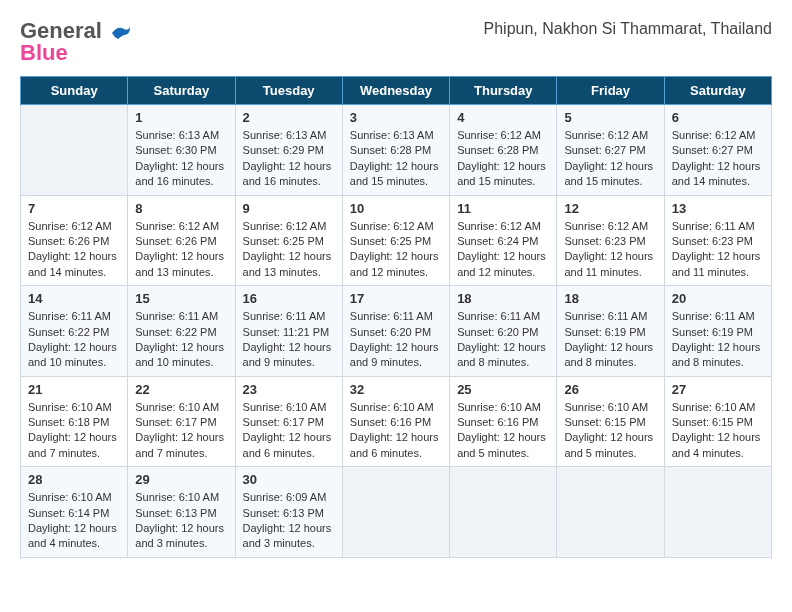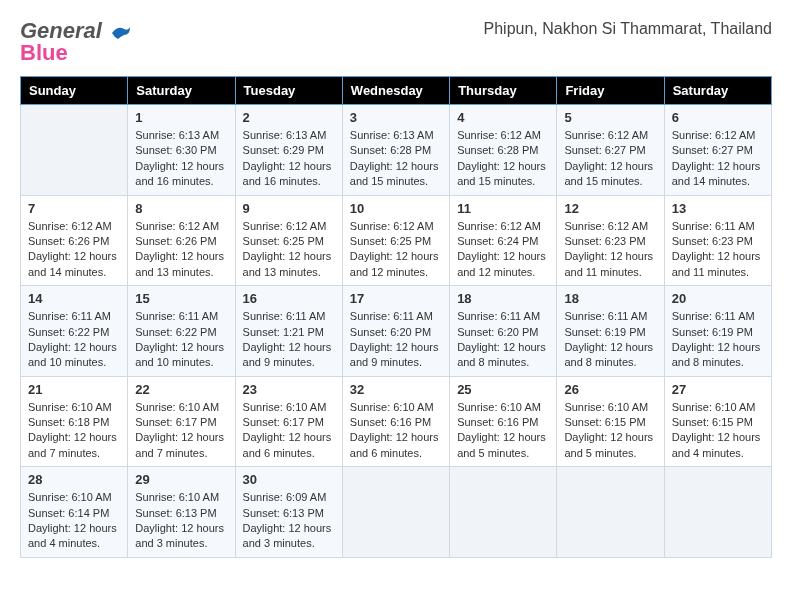--- a/index.html
+++ b/index.html
@@ -33,23 +33,23 @@
       font-size: 16px;
       color: #444;
       margin-left: 21px;
     }
     table {
       width: 100%;
       border-collapse: collapse;
       table-layout: fixed;
     }
     thead tr th {
-      background-color: #000000;
+      background-color: #0c4a6e;
       color: #fff;
-      text-align: left;
+      text-align: center;
       padding: 6px 8px;
       font-size: 13px;
       font-weight: bold;
       border: 1px solid #5a9fd4;
     }
     tbody tr td {
       vertical-align: top;
       padding: 5px 7px;
       border: 1px solid #d0d8e0;
       font-size: 11px;
@@ -74,21 +74,21 @@
     }
     .empty-cell {
       background-color: #f0f4f8 !important;
     }
   </style>
 </head>
 <body>
 
 <div class="header">
   <div class="logo">
-    <div style="display:flex; align-items:center; gap:4px;font-style:italic;">
+    <div style="display:flex; align-items:center; gap:4px;">
       <div style="font-size:22px; font-weight:bold; color:#333; line-height:1;">
         <span style="color:#555;">General</span><span style="color:#1a6bb5;">
           
           <svg width="22" height="18" viewBox="0 0 22 18" fill="none" style="vertical-align:middle; margin-left:2px;">
             <path d="M2 10 Q8 2 14 6 Q18 8 20 4 Q20 12 14 12 Q10 14 8 16 Q4 14 2 10Z" fill="#1a6bb5"></path>
           </svg>
         </span>
       </div>
     </div>
     <div style="font-size:22px; font-weight:bold; color:#ec4899; margin-top:-2px;">Blue</div>
@@ -249,21 +249,21 @@
             <div>Sunrise: 6:11 AM</div>
             <div>Sunset: 6:22 PM</div>
             <div>Daylight: 12 hours</div>
             <div>and 10 minutes.</div>
           </div>
         </td>
         <td>
           <div class="day-number">16</div>
           <div class="day-info">
             <div>Sunrise: 6:11 AM</div>
-            <div>Sunset: 1:21 PM</div>
+            <div>Sunset: 11:21 PM</div>
             <div>Daylight: 12 hours</div>
             <div>and 9 minutes.</div>
           </div>
         </td>
         <td>
           <div class="day-number">17</div>
           <div class="day-info">
             <div>Sunrise: 6:11 AM</div>
             <div>Sunset: 6:20 PM</div>
             <div>Daylight: 12 hours</div>

